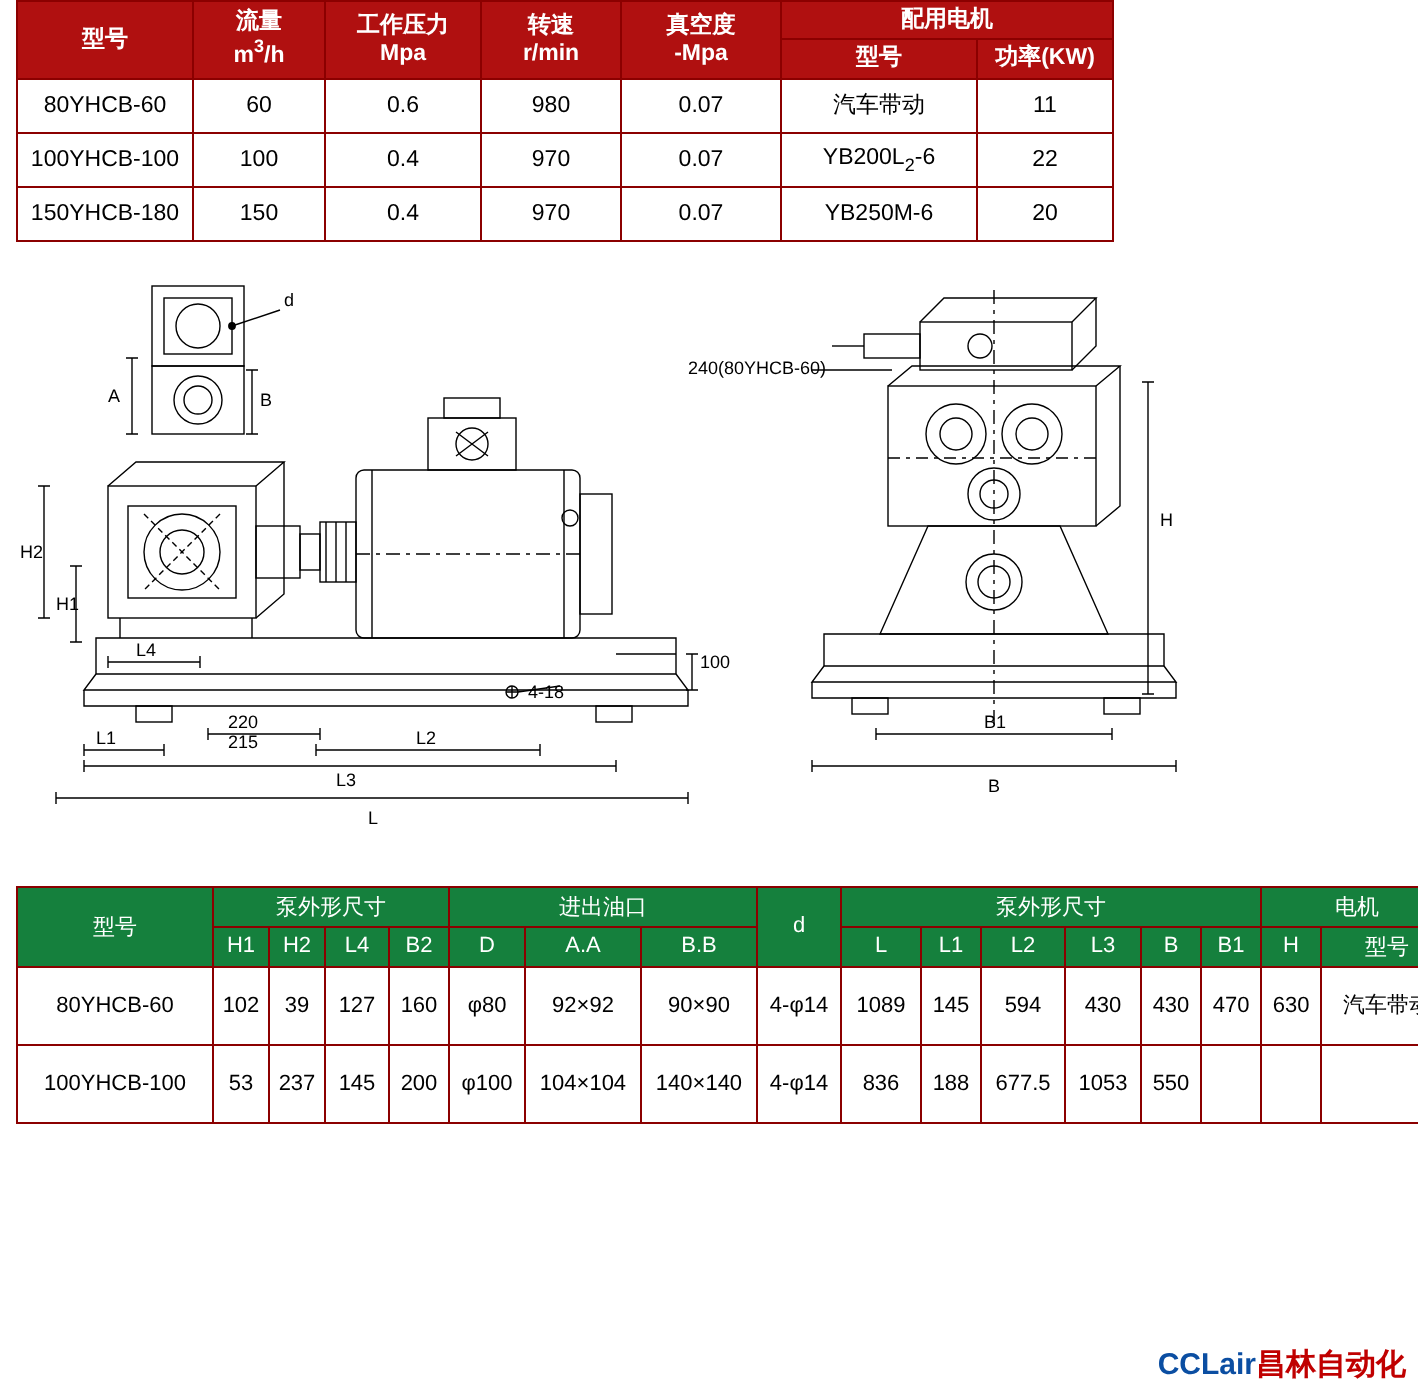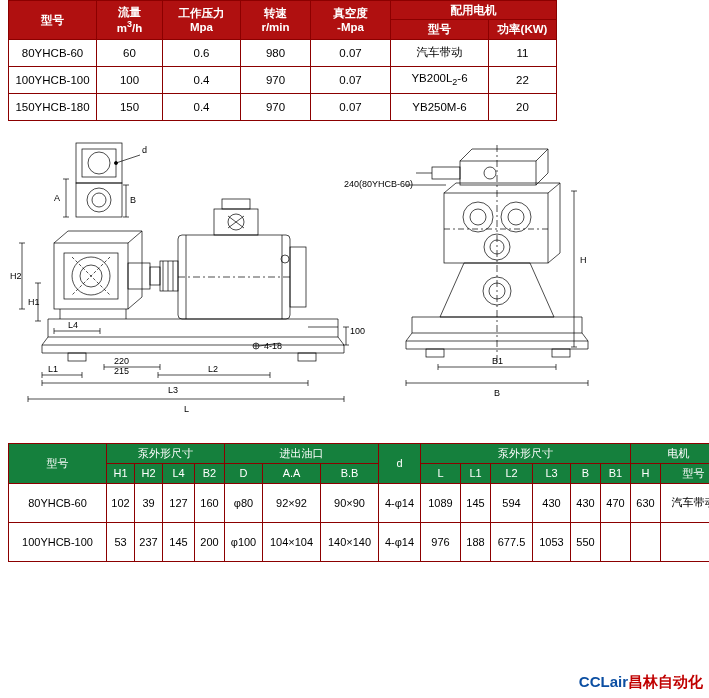--- a/index.html
+++ b/index.html
@@ -365,21 +365,21 @@
       <tr>
         <td>100YHCB-100</td>
         <td>53</td>
         <td>237</td>
         <td>145</td>
         <td>200</td>
         <td>φ100</td>
         <td>104×104</td>
         <td>140×140</td>
         <td>4-φ14</td>
-        <td>976</td>
+        <td>836</td>
         <td>188</td>
         <td>677.5</td>
         <td>1053</td>
         <td>550</td>
         <td></td>
         <td></td>
         <td></td>
 
       </tr>
     </tbody>

